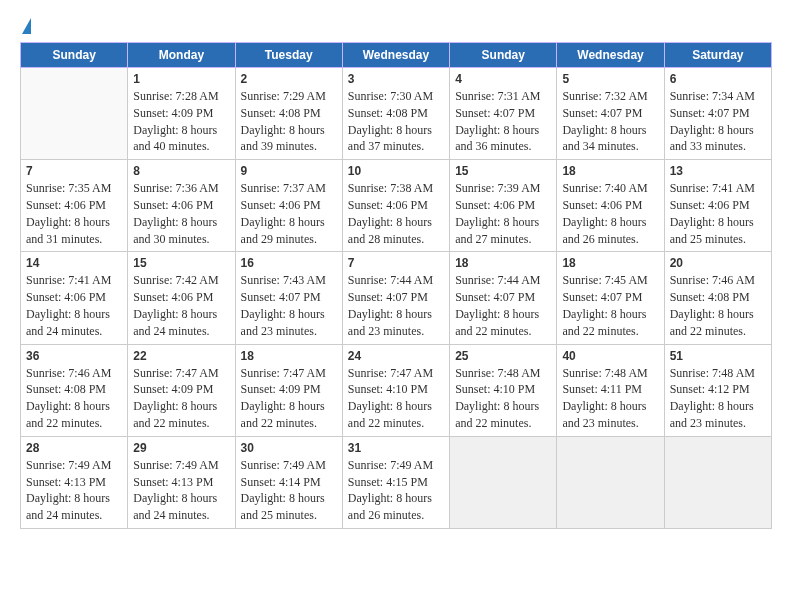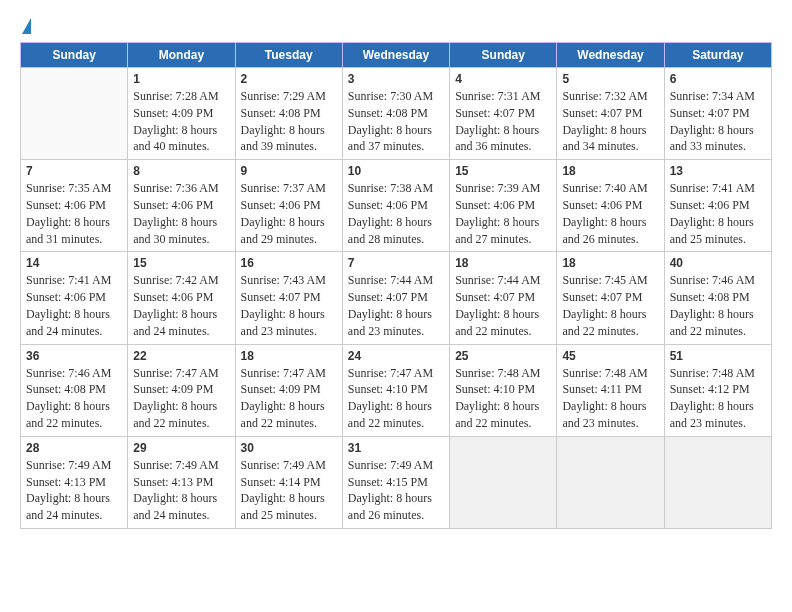--- a/index.html
+++ b/index.html
@@ -215,21 +215,21 @@
           </td>
           <td>
             <span class="day-number">18</span>
             <div class="day-info">Sunrise: 7:44 AM<br>Sunset: 4:07 PM<br>Daylight: 8 hours and 22 minutes.</div>
           </td>
           <td>
             <span class="day-number">18</span>
             <div class="day-info">Sunrise: 7:45 AM<br>Sunset: 4:07 PM<br>Daylight: 8 hours and 22 minutes.</div>
           </td>
           <td>
-            <span class="day-number">40</span>
+            <span class="day-number">20</span>
             <div class="day-info">Sunrise: 7:46 AM<br>Sunset: 4:08 PM<br>Daylight: 8 hours and 22 minutes.</div>
           </td>
         </tr>
         <tr>
           <td>
             <span class="day-number">36</span>
             <div class="day-info">Sunrise: 7:46 AM<br>Sunset: 4:08 PM<br>Daylight: 8 hours and 22 minutes.</div>
           </td>
           <td>
             <span class="day-number">22</span>
@@ -241,21 +241,21 @@
           </td>
           <td>
             <span class="day-number">24</span>
             <div class="day-info">Sunrise: 7:47 AM<br>Sunset: 4:10 PM<br>Daylight: 8 hours and 22 minutes.</div>
           </td>
           <td>
             <span class="day-number">25</span>
             <div class="day-info">Sunrise: 7:48 AM<br>Sunset: 4:10 PM<br>Daylight: 8 hours and 22 minutes.</div>
           </td>
           <td>
-            <span class="day-number">45</span>
+            <span class="day-number">40</span>
             <div class="day-info">Sunrise: 7:48 AM<br>Sunset: 4:11 PM<br>Daylight: 8 hours and 23 minutes.</div>
           </td>
           <td>
             <span class="day-number">51</span>
             <div class="day-info">Sunrise: 7:48 AM<br>Sunset: 4:12 PM<br>Daylight: 8 hours and 23 minutes.</div>
           </td>
         </tr>
         <tr>
           <td>
             <span class="day-number">28</span>

